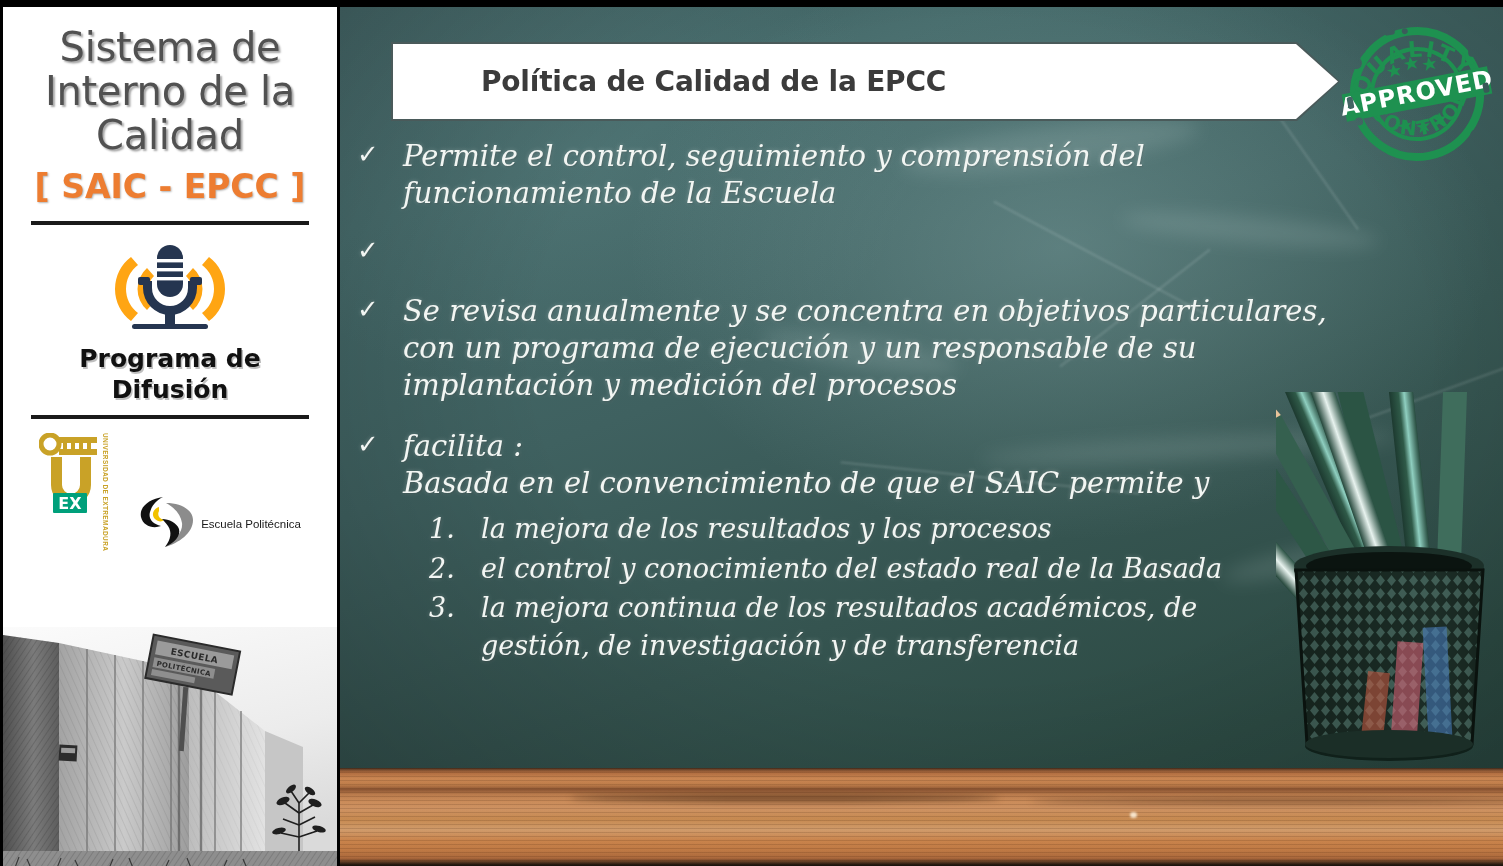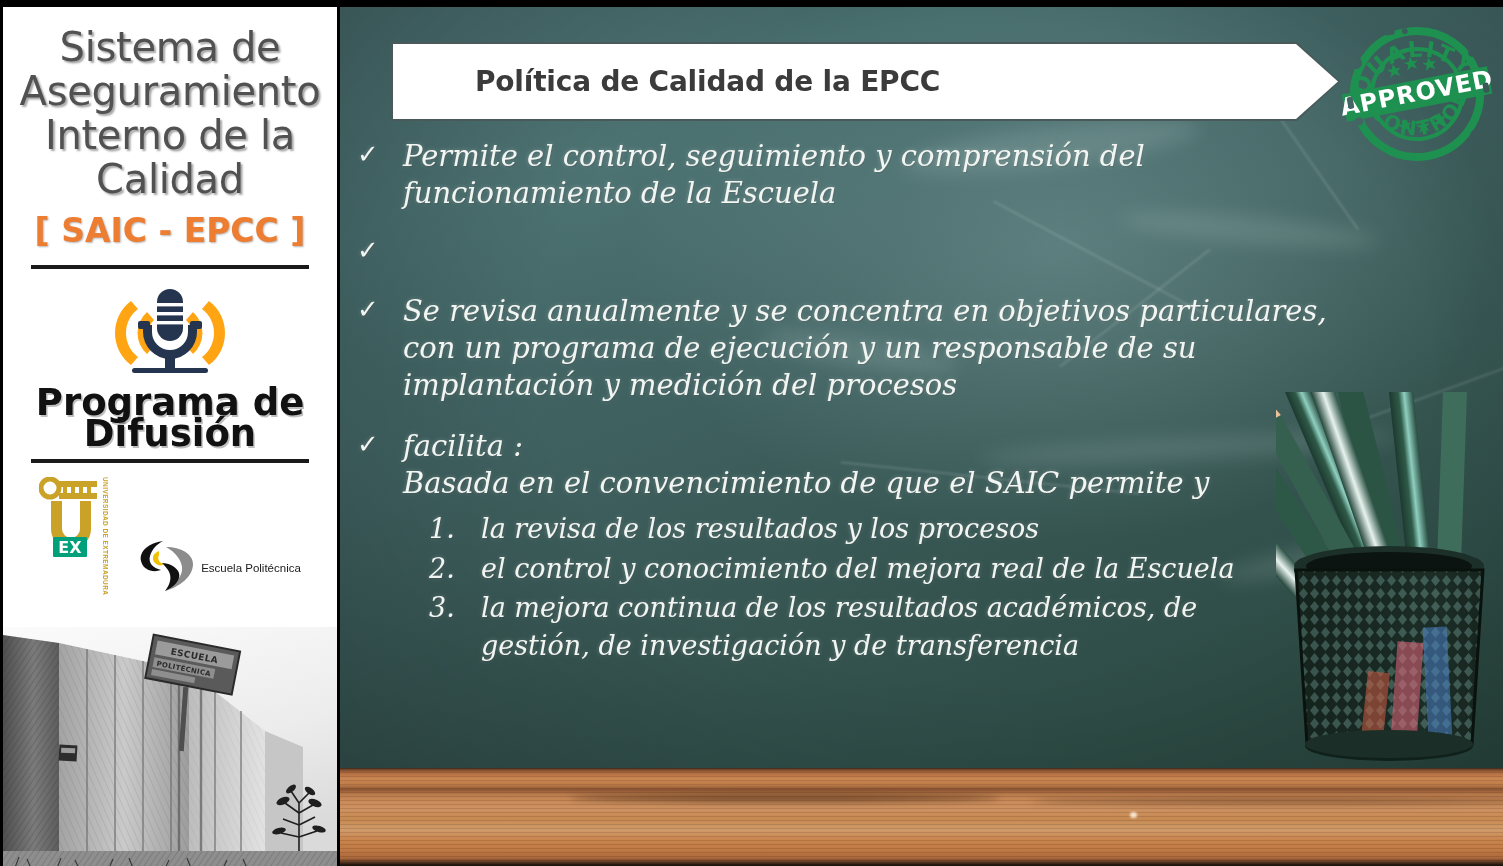--- a/index.html
+++ b/index.html
@@ -77,21 +77,21 @@
     font-size:33px;line-height:36px;font-weight:bold;color:#ED7D31;
     text-shadow:1px 1px 2px rgba(0,0,0,.30);
     font-family:"DejaVu Sans",sans-serif;
   }
   .lp-rule{height:4px;background:#1a1a1a;margin:16px 28px 0 28px;}
   .lp-rule2{height:4px;background:#1a1a1a;margin:10px 28px 0 28px;}
 
   .mic-wrap{display:flex;justify-content:center;margin-top:12px;}
   .prog-label{
     text-align:center;margin-top:2px;
-    font-size:37px;line-height:31px;font-weight:bold;color:#111;
+    font-size:25px;line-height:31px;font-weight:bold;color:#111;
     font-family:"DejaVu Sans",sans-serif;
     text-shadow:1.5px 1.5px 0 rgba(0,0,0,.25);
   }
 
   .logos{display:flex;align-items:flex-end;justify-content:center;gap:26px;margin-top:14px;}
   .uex{display:flex;align-items:stretch;gap:3px;}
   .uex-vert{
     writing-mode:vertical-rl;text-orientation:mixed;
     font-size:6.5px;font-weight:bold;letter-spacing:.4px;color:#C9A227;
     align-self:stretch;display:flex;align-items:center;
@@ -108,21 +108,21 @@
   .banner-shell{position:absolute;left:391px;top:42px;width:949px;height:79px;}
   .banner-shell .edge{
     position:absolute;inset:0;background:#4a5a5a;
     clip-path:polygon(0 0, calc(100% - 43px) 0, 100% 50%, calc(100% - 43px) 100%, 0 100%);
   }
   .banner-shell .face{
     position:absolute;left:2px;top:2px;right:2px;bottom:2px;background:#fff;
     clip-path:polygon(0 0, calc(100% - 42px) 0, 100% 50%, calc(100% - 42px) 100%, 0 100%);
   }
   .banner-text{
-    position:absolute;left:84px;top:0;height:79px;display:flex;align-items:center;
+    position:absolute;left:90px;top:0;height:79px;display:flex;align-items:center;
     font-size:28px;font-weight:bold;color:#3b3b3b;letter-spacing:-.2px;
     font-family:"DejaVu Sans",sans-serif;
   }
 
   
   .stamp{position:absolute;left:1337px;top:14px;width:160px;height:160px;}
 
   
   .chalk{
     position:absolute;left:357px;top:138px;width:1090px;
@@ -191,27 +191,27 @@
       <div class="b-text">
         <span class="ln">facilita :</span>
         <span class="ln">Basada en el convencimiento de que el SAIC permite y</span>
       </div>
     </div>
 
     <div class="num-list">
       <div class="n-row">
         <div class="n-num">1.</div>
         <div class="n-text">
-          <span class="ln">la revisa de los resultados y los procesos</span>
+          <span class="ln">la mejora de los resultados y los procesos</span>
         </div>
       </div>
       <div class="n-row">
         <div class="n-num">2.</div>
         <div class="n-text">
-          <span class="ln">el control y conocimiento del mejora real de la Escuela</span>
+          <span class="ln">el control y conocimiento del estado real de la Basada</span>
         </div>
       </div>
       <div class="n-row">
         <div class="n-num">3.</div>
         <div class="n-text">
           <span class="ln">la mejora continua de los resultados académicos, de</span>
           <span class="ln">gestión, de investigación y de transferencia</span>
         </div>
       </div>
     </div>
@@ -366,21 +366,20 @@
         <rect x="6" y="66" width="148" height="28" fill="#1E9150"></rect>
         <text x="80" y="87" text-anchor="middle" font-family="DejaVu Sans, sans-serif" font-size="24" font-weight="bold" fill="#ffffff" letter-spacing="1">APPROVED</text>
       </g>
     </svg>
   </div>
 
   <div class="left-panel">
 
     <div class="lp-title">
       <div>Sistema de</div>
-      <div>Aseguramiento</div>
       <div>Interno de la</div>
       <div>Calidad</div>
     </div>
 
     <div class="lp-sub">[ SAIC - EPCC ]</div>
 
     <div class="lp-rule"></div>
 
     <div class="mic-wrap">
       <svg width="186" height="104" viewBox="0 0 186 104">

